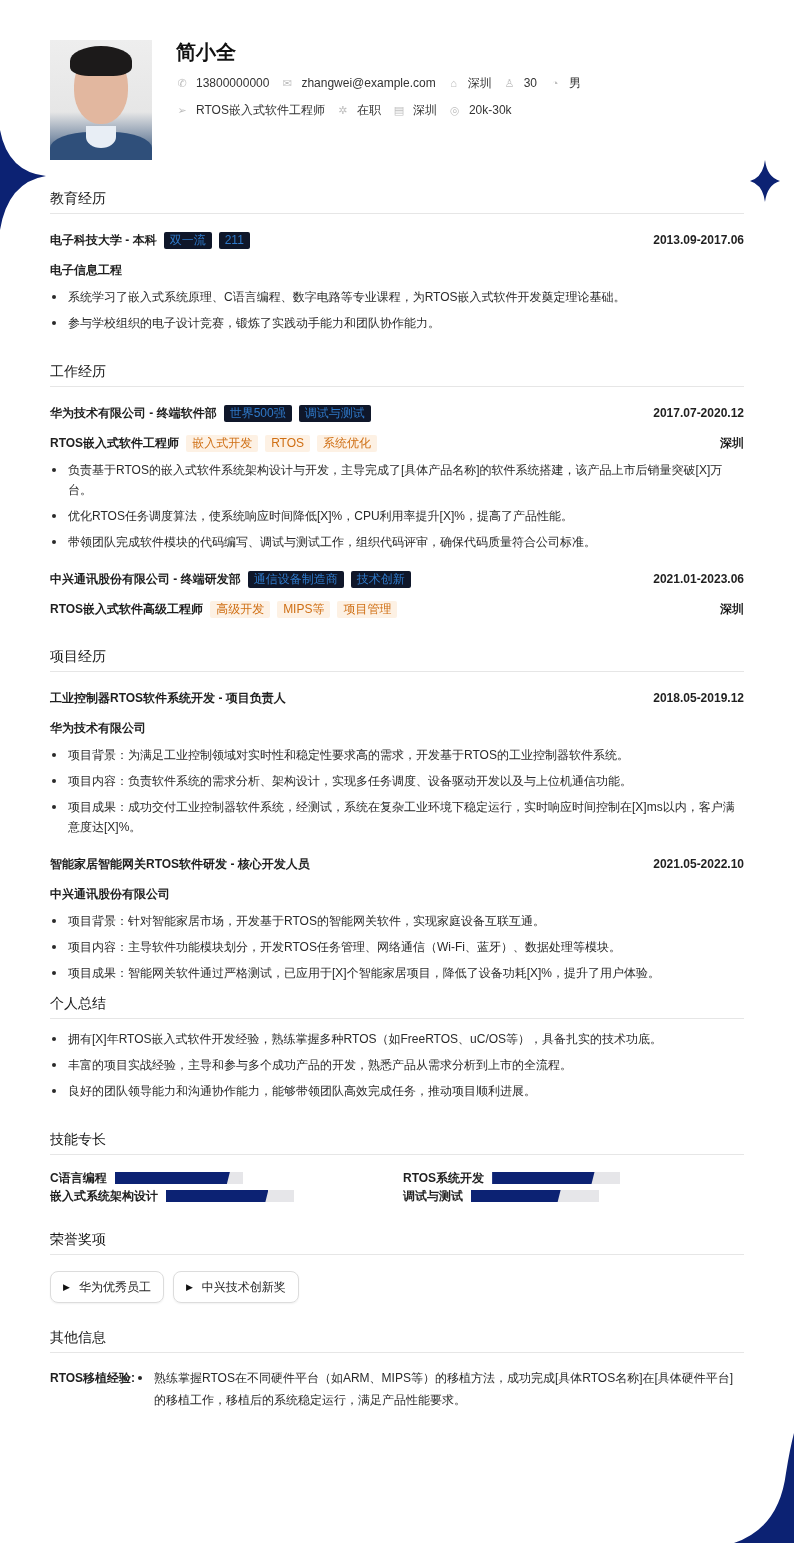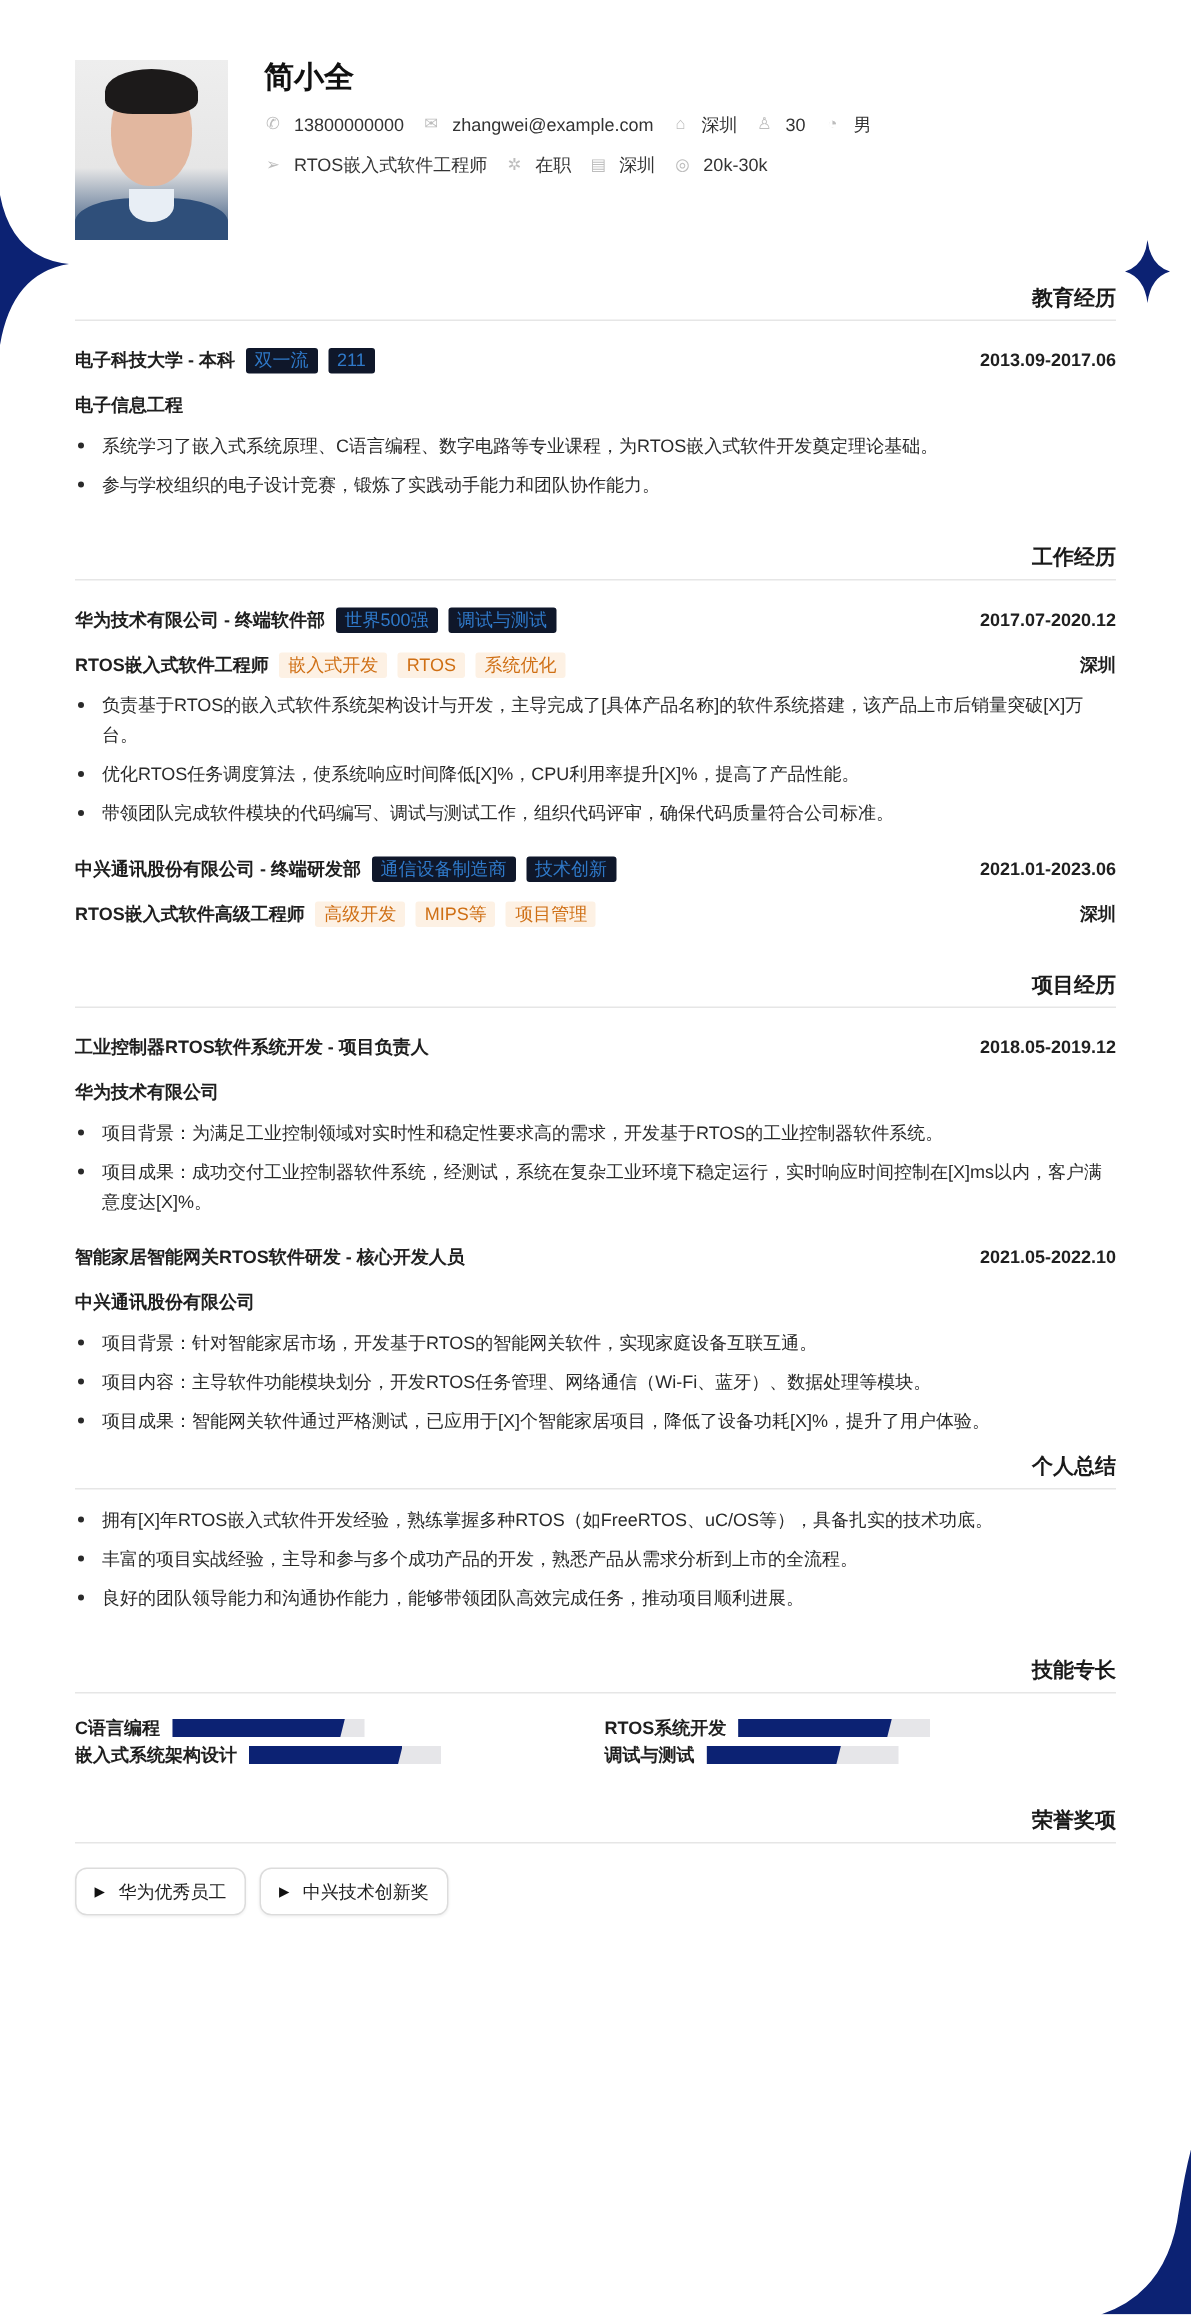--- a/index.html
+++ b/index.html
@@ -20,21 +20,21 @@
   .avatar .collar { position: absolute; left: 36px; top: 86px; width: 30px; height: 22px; background: #e8eef5; border-radius: 0 0 50% 50%; }
 
   .info { margin-left: 24px; padding-top: 0; }
   .name { font-size: 20px; font-weight: bold; color: #111; height: 26px; line-height: 24px; }
   .meta-row { display: flex; align-items: center; margin-top: 8px; height: 18px; font-size: 12px; color: #333; }
   .meta-item { display: flex; align-items: center; margin-right: 12px; }
   .meta-icon { width: 12px; height: 12px; margin-right: 8px; color: #bdbdbd; font-size: 11px; line-height: 12px; text-align: center; }
   .meta-row.r2 { margin-top: 9px; }
 
   .section { margin-top: 30px; }
-  .section-title { font-size: 14px; font-weight: bold; color: #1a1a1a; padding-bottom: 5px; border-bottom: 1px solid #e6e6e6; text-align: right; }
+  .section-title { font-size: 14px; font-weight: normal; color: #1a1a1a; padding-bottom: 5px; border-bottom: 1px solid #e6e6e6; }
   .entry-head { display: flex; align-items: center; justify-content: space-between; margin-top: 17px; height: 18px; }
   .entry-head .left { display: flex; align-items: center; font-weight: bold; font-size: 12px; }
   .entry-date { font-weight: bold; font-size: 12px; margin-left: 15px; }
   .sub-line { display: flex; align-items: center; justify-content: space-between; margin-top: 12px; height: 18px; font-weight: bold; font-size: 12px; }
   .sub-line .left { display: flex; align-items: center; }
   .tag { display: inline-block; padding: 0 6px; height: 17px; line-height: 17px; font-size: 12px; font-weight: normal; margin-left: 7px; border-radius: 2px; }
   .tag.blue { background: #0f172a; color: #2f79c9; }
   .tag.orange { background: #fdf1e4; color: #cf6f14; }
   .tag:first-child { margin-left: 10px; }
 
@@ -194,20 +194,21 @@
       <div class="left">
           <span>工业控制器RTOS软件系统开发 - 项目负责人</span>
         </div>
       <span class="entry-date">2018.05-2019.12</span>
     </div>
     <div class="sub-line">
       <span>华为技术有限公司</span>
     </div>
     <ul class="bullets">
       <li>项目背景：为满足工业控制领域对实时性和稳定性要求高的需求，开发基于RTOS的工业控制器软件系统。</li>
+      <li>项目内容：负责软件系统的需求分析、架构设计，实现多任务调度、设备驱动开发以及与上位机通信功能。</li>
       <li>项目成果：成功交付工业控制器软件系统，经测试，系统在复杂工业环境下稳定运行，实时响应时间控制在[X]ms以内，客户满意度达[X]%。</li>
     </ul>
 
     <div class="entry-head" style="margin-top:18px">
       <div class="left">
           <span>智能家居智能网关RTOS软件研发 - 核心开发人员</span>
         </div>
       <span class="entry-date">2021.05-2022.10</span>
     </div>
     <div class="sub-line">
@@ -266,14 +267,21 @@
         <span class="tri">▶</span>
         <span>华为优秀员工</span>
       </div>
       <div class="award">
         <span class="tri">▶</span>
         <span>中兴技术创新奖</span>
       </div>
     </div>
   </div>
 
+  <div class="section" style="margin-top:26px">
+    <div class="section-title">其他信息</div>
+    <div class="other-row">
+      <span class="other-label">RTOS移植经验:</span>
+      <span class="other-text">熟练掌握RTOS在不同硬件平台（如ARM、MIPS等）的移植方法，成功完成[具体RTOS名称]在[具体硬件平台]的移植工作，移植后的系统稳定运行，满足产品性能要求。</span>
+    </div>
+  </div>
 
 </div>
 
 </body></html>

